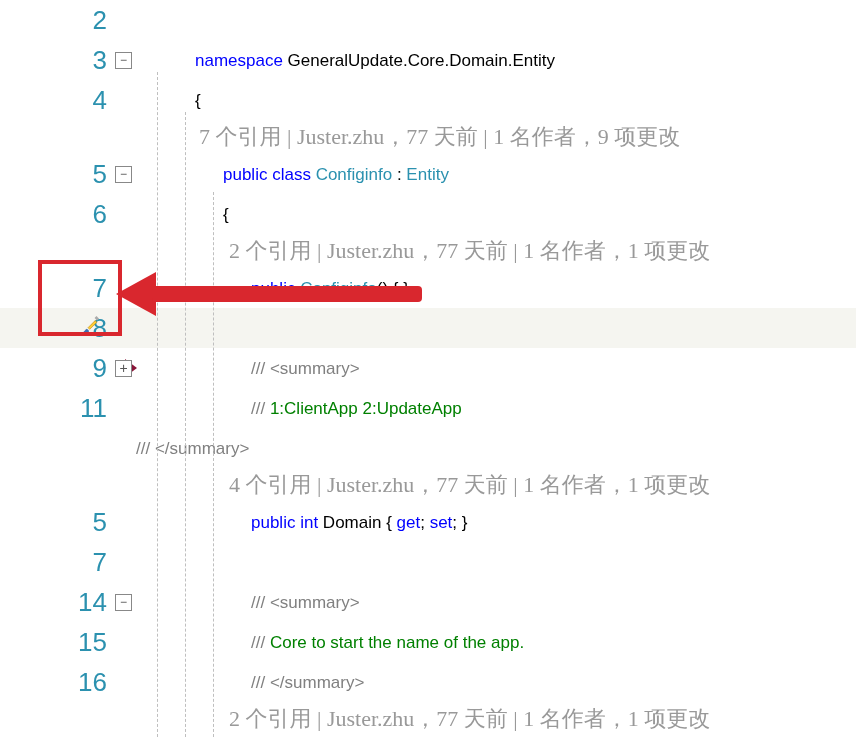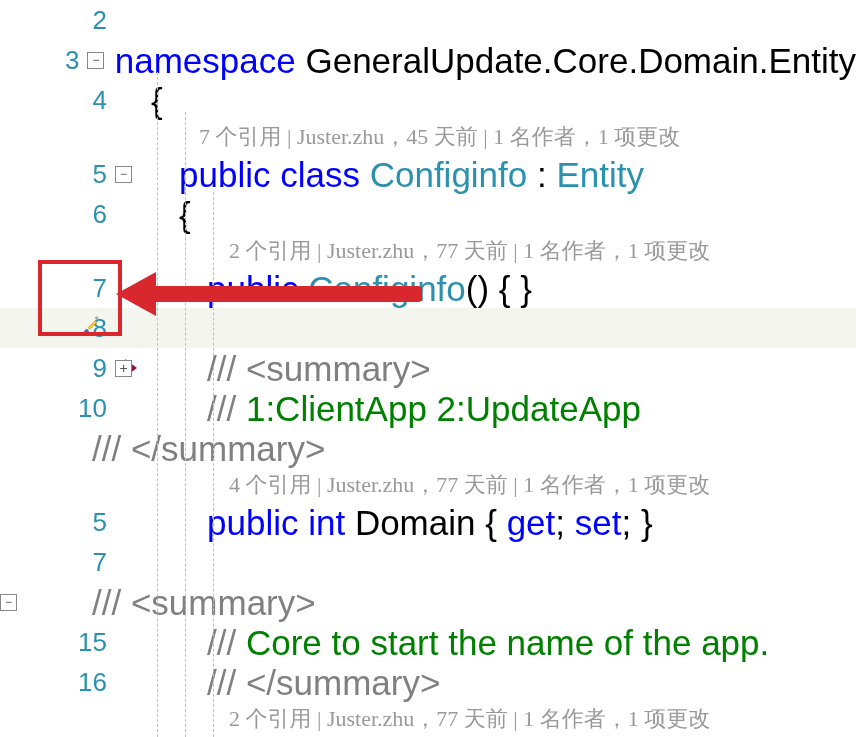--- a/index.html
+++ b/index.html
@@ -10,21 +10,21 @@
     position:relative;height:100%;}
   .ln{color:#2b91af;font-size:26px;padding-right:8px;}
   .glyph{position:absolute;left:80px;}
   .fold-col{width:36px;display:flex;align-items:center;justify-content:flex-start;
     position:relative;}
   .fold-box{width:15px;height:15px;border:1.2px solid #888;display:flex;align-items:center;
     justify-content:center;font-size:12px;line-height:1;color:#555;background:#fff;}
   
   .guides{position:absolute;top:0;bottom:0;left:151px;width:500px;pointer-events:none;}
   .vline{position:absolute;top:0;bottom:0;border-left:1.5px dashed #bfbfbf;}
-  .code{white-space:pre;font-size:35px;line-height:1;}
+  .code{white-space:pre;font-size:17px;line-height:1;margin-left:44px;}
   .kw{color:#0000ff;}
   .type{color:#2b91af;}
   .cmt{color:#808080;}
   .cmtgreen{color:#008000;}
   .codelens{font-family:"Microsoft YaHei","Segoe UI";font-size:22px;color:#999;
     white-space:pre;}
   .highlight-row{background:#f5f5f0;}
   
   .overlay{position:absolute;pointer-events:none;}
   .redbox{position:absolute;border:4px solid #d9272e;}
@@ -73,21 +73,21 @@
       <div class="gutter">
           <span class="ln">4</span>
         </div>
       <div class="fold-col"></div>
       <div class="code"><span>{</span></div>
     </div>
 
     <div class="line" style="height:34px">
       <div class="gutter"></div>
         <div class="fold-col"></div>
-      <div class="codelens" style="padding-left:48px">7 个引用 | Juster.zhu，45 天前 | 1 名作者，1 项更改</div>
+      <div class="codelens" style="padding-left:48px">7 个引用 | Juster.zhu，77 天前 | 1 名作者，9 项更改</div>
     </div>
 
     <div class="line">
       <div class="gutter">
           <span class="ln">5</span>
         </div>
       <div class="fold-col">
         <span class="fold-box">−</span>
       </div>
       <div class="code" style="padding-left:28px"><span class="kw">public</span> <span class="kw">class</span> <span class="type">Configinfo</span><span> : </span><span class="type">Entity</span></div>
@@ -136,21 +136,21 @@
       </div>
       <span class="playmark" style="top:11px"></span>
       <div class="fold-col">
         <span class="fold-box" style="font-size:14px">+</span>
       </div>
       <div class="code" style="padding-left:56px"><span class="cmt">///</span><span class="cmt"> &lt;summary&gt;</span></div>
     </div>
 
     <div class="line">
       <div class="gutter">
-          <span class="ln">10</span>
+          <span class="ln">11</span>
         </div>
       <div class="fold-col"></div>
       <div class="code" style="padding-left:56px"><span class="cmt">///</span><span class="cmtgreen"> 1:ClientApp 2:UpdateApp</span></div>
     </div>
 
     <div class="line">
       <div class="fold-col"></div>
       <div class="code" style="padding-left:56px"><span class="cmt">///</span><span class="cmt"> &lt;/summary&gt;</span></div>
     </div>
 
@@ -170,20 +170,23 @@
 
     <div class="line">
       <div class="gutter">
           <span class="ln">7</span>
         </div>
       <div class="fold-col"></div>
       <div class="code"></div>
     </div>
 
     <div class="line">
+      <div class="gutter">
+          <span class="ln">14</span>
+        </div>
       <div class="fold-col">
         <span class="fold-box">−</span>
       </div>
       <div class="code" style="padding-left:56px"><span class="cmt">///</span><span class="cmt"> &lt;summary&gt;</span></div>
     </div>
 
     <div class="line">
       <div class="gutter">
           <span class="ln">15</span>
         </div>

